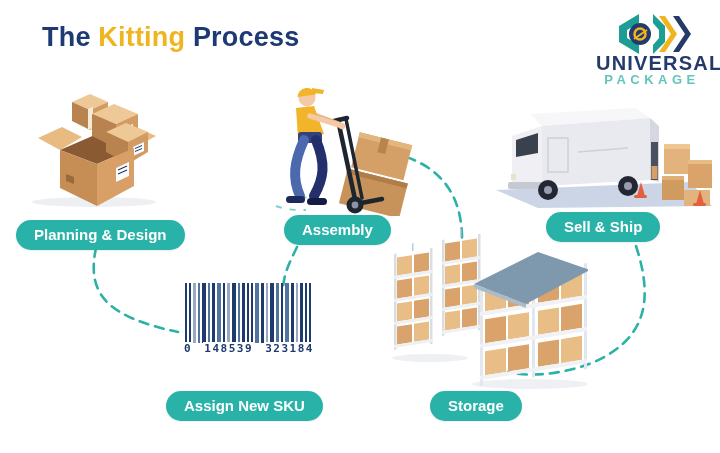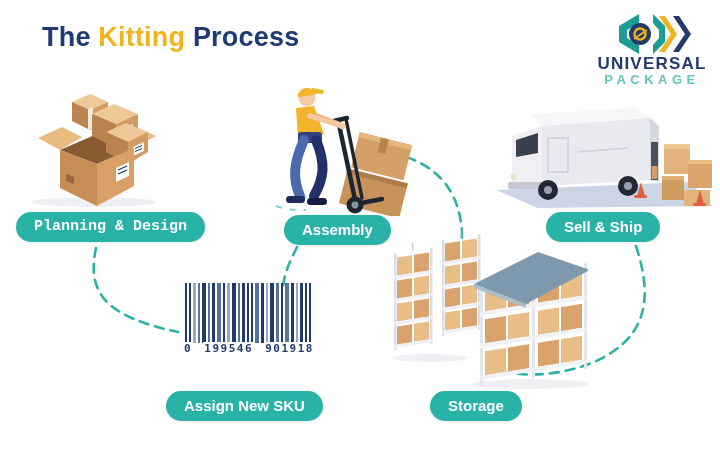--- a/index.html
+++ b/index.html
@@ -9,29 +9,29 @@
   }
   
   .title{
     position:absolute;left:42px;top:22px;font-size:27px;font-weight:800;
     color:#1d3b72;letter-spacing:.2px;white-space:nowrap;
   }
   .title .hl{color:#f0b41f;}
   
   .logo{position:absolute;left:596px;top:12px;width:112px;text-align:center;}
   .logo-mark{display:block;margin:0 auto;}
-  .logo-name{font-size:17px;font-weight:800;color:#233a6b;letter-spacing:1.2px;line-height:15px;}
+  .logo-name{font-size:20px;font-weight:800;color:#233a6b;letter-spacing:1.2px;line-height:15px;}
   .logo-tag{font-size:13px;font-weight:700;color:#2cb2a5;letter-spacing:4.5px;margin-top:1px;opacity:.75;}
   
   .badge{
     position:absolute;background:#29b2a8;color:#ffffff;font-weight:700;font-size:15px;
     padding:7px 18px;border-radius:22px;white-space:nowrap;line-height:16px;
     box-shadow:0 1px 2px rgba(0,0,0,.08);
   }
-  .b-planning{left:16px;top:212px;font-family:Liberation Mono, monospace;}
+  .b-planning{left:16px;top:220px;}
   .b-assembly{left:284px;top:215px;}
   .b-sellship{left:546px;top:212px;}
   .b-sku{left:166px;top:391px;}
   .b-storage{left:430px;top:391px;}
   
   .connectors{position:absolute;left:0;top:0;width:720px;height:453px;pointer-events:none;}
   
   .illus{position:absolute;}
   .i-boxes{left:22px;top:80px;}
   .i-worker{left:250px;top:74px;}
@@ -277,22 +277,22 @@
         <rect x="100" y="0" width="4" height="60" fill="#52749f"></rect>
           <rect x="106" y="0" width="3" height="60" fill="#1e3a6e"></rect>
         <rect x="111" y="0" width="2" height="60" fill="#9aa9c0"></rect>
           <rect x="115" y="0" width="3" height="60" fill="#1e3a6e"></rect>
         <rect x="120" y="0" width="2" height="72" fill="#1e3a6e"></rect>
           <rect x="124" y="0" width="2" height="72" fill="#1e3a6e"></rect>
       </g>
     </svg>
     <div class="bc-digits">
       <span>0</span>
-      <span>199546</span>
-      <span>901918</span>
+      <span>148539</span>
+      <span>323184</span>
     </div>
   </div>
 
   <div class="badge b-planning">Planning &amp; Design</div>
   <div class="badge b-sellship">Sell &amp; Ship</div>
   <div class="badge b-assembly">Assembly</div>
   <div class="badge b-storage">Storage</div>
   <div class="badge b-sku">Assign New SKU</div>
 
 </div>

